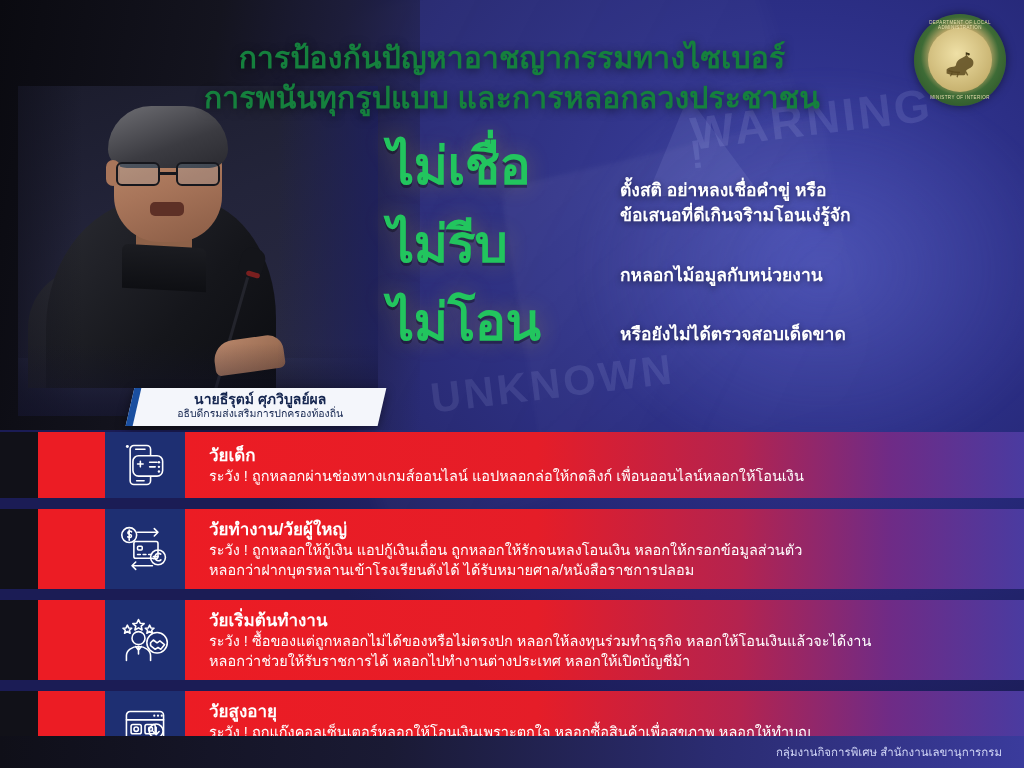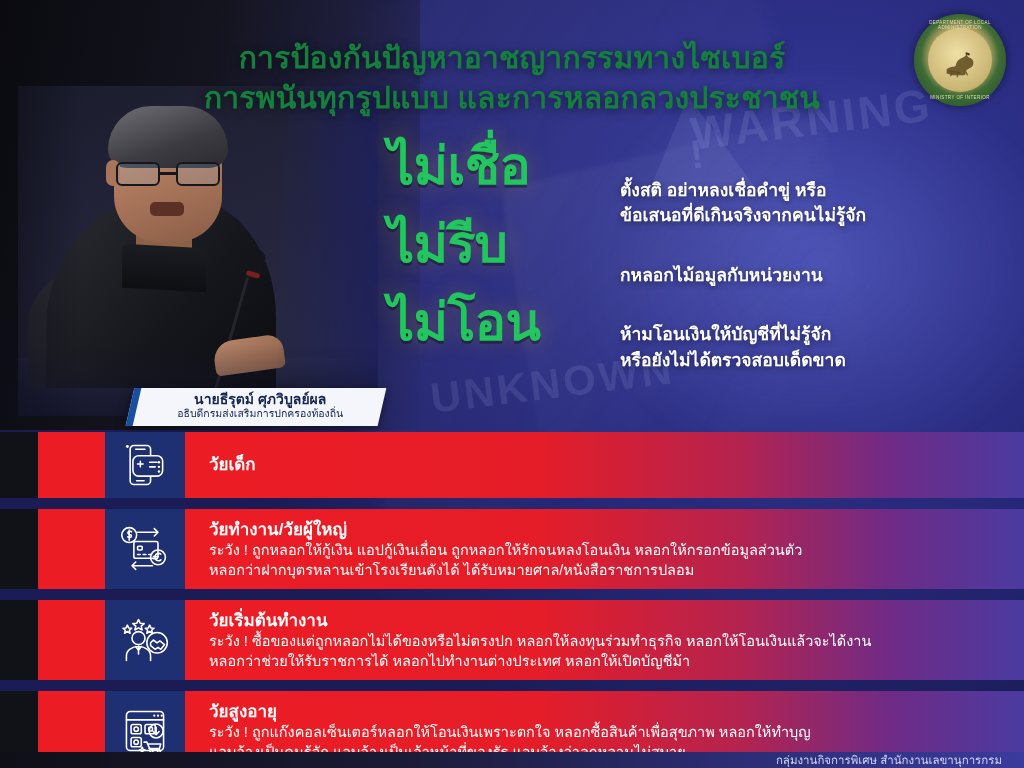--- a/index.html
+++ b/index.html
@@ -180,21 +180,21 @@
   .row.r2,.row.r3{height:80px;}
   .row.r4{height:80px;}
   .rowtitle{
     color:#ffffff;font-size:17px;font-weight:bold;line-height:1.25;margin-bottom:1px;
   }
   .rowdesc{color:#ffffff;font-size:14.5px;line-height:1.36;}
   .rowdesc span{display:block;}
 
   
   .footer{
-    position:absolute;left:0;bottom:0;width:1024px;height:16px;
+    position:absolute;left:0;bottom:0;width:1024px;height:32px;
     background:linear-gradient(90deg,#0f0f18 0%,#1a1a34 38%,#2b2c72 70%,#3a3b9c 100%);
     display:flex;align-items:center;justify-content:flex-end;padding-right:22px;
   }
   .footer span{color:#cfd4f5;font-size:11.5px;}
 </style>
 </head>
 <body>
 
 <div id="poster">
 
@@ -254,27 +254,26 @@
 
   <div class="slogans">
     <div class="slogan">ไม่เชื่อ</div>
     <div class="slogan">ไม่รีบ</div>
     <div class="slogan">ไม่โอน</div>
   </div>
 
   <div class="details">
     <div class="detail">
       <p>ตั้งสติ อย่าหลงเชื่อคำขู่ หรือ</p>
-      <p>ข้อเสนอที่ดีเกินจริงจากคนไม่รู้จัก</p>
+      <p>ข้อเสนอที่ดีเกินจริามโอนเง่รู้จัก</p>
     </div>
     <div class="detail">
       <p>กหลอกไม้อมูลกับหน่วยงาน</p>
     </div>
     <div class="detail">
-      <p>ห้ามโอนเงินให้บัญชีที่ไม่รู้จัก</p>
       <p>หรือยังไม่ได้ตรวจสอบเด็ดขาด</p>
     </div>
   </div>
 
   <div class="namebar">
     <div class="un">
       <div class="n1">นายธีรุตม์ ศุภวิบูลย์ผล</div>
       <div class="n2">อธิบดีกรมส่งเสริมการปกครองท้องถิ่น</div>
     </div>
   </div>
@@ -293,20 +292,23 @@
           <path d="M21 18h20a6 6 0 0 1 6 6v10a6 6 0 0 1-6 6H21a6 6 0 0 1-6-6V24a6 6 0 0 1 6-6z" fill="#1e2f72"></path>
           <path d="M23 24v6M20 27h6"></path>
           <path d="M33 25h8M33 30h6"></path>
           <circle cx="43" cy="25" r="1.3" fill="#fff" stroke="none"></circle>
           <circle cx="43" cy="30" r="1.3" fill="#fff" stroke="none"></circle>
           <circle cx="43" cy="35" r="1.3" fill="#fff" stroke="none"></circle>
         </svg>
       </div>
       <div class="rowbody">
         <div class="rowtitle">วัยเด็ก</div>
+        <div class="rowdesc">
+          <span>ระวัง ! ถูกหลอกผ่านช่องทางเกมส์ออนไลน์ แอปหลอกล่อให้กดลิงก์ เพื่อนออนไลน์หลอกให้โอนเงิน</span>
+        </div>
       </div>
     </div>
 
     <div class="row r3">
       <div class="row-pad"></div>
       <div class="row-redL"></div>
       <div class="iconbox">
         <svg viewBox="0 0 56 56" fill="none" stroke="#fff" stroke-width="1.7" stroke-linecap="round" stroke-linejoin="round">
           <circle cx="11" cy="13" r="8"></circle>
           <path d="M13.5 9.5c-.8-.8-2-1-3-.5-1.2.6-1.2 2.2 0 2.8l2 .9c1.2.6 1.2 2.2 0 2.8-1 .5-2.2.3-3-.5M11 7.5v11"></path>

